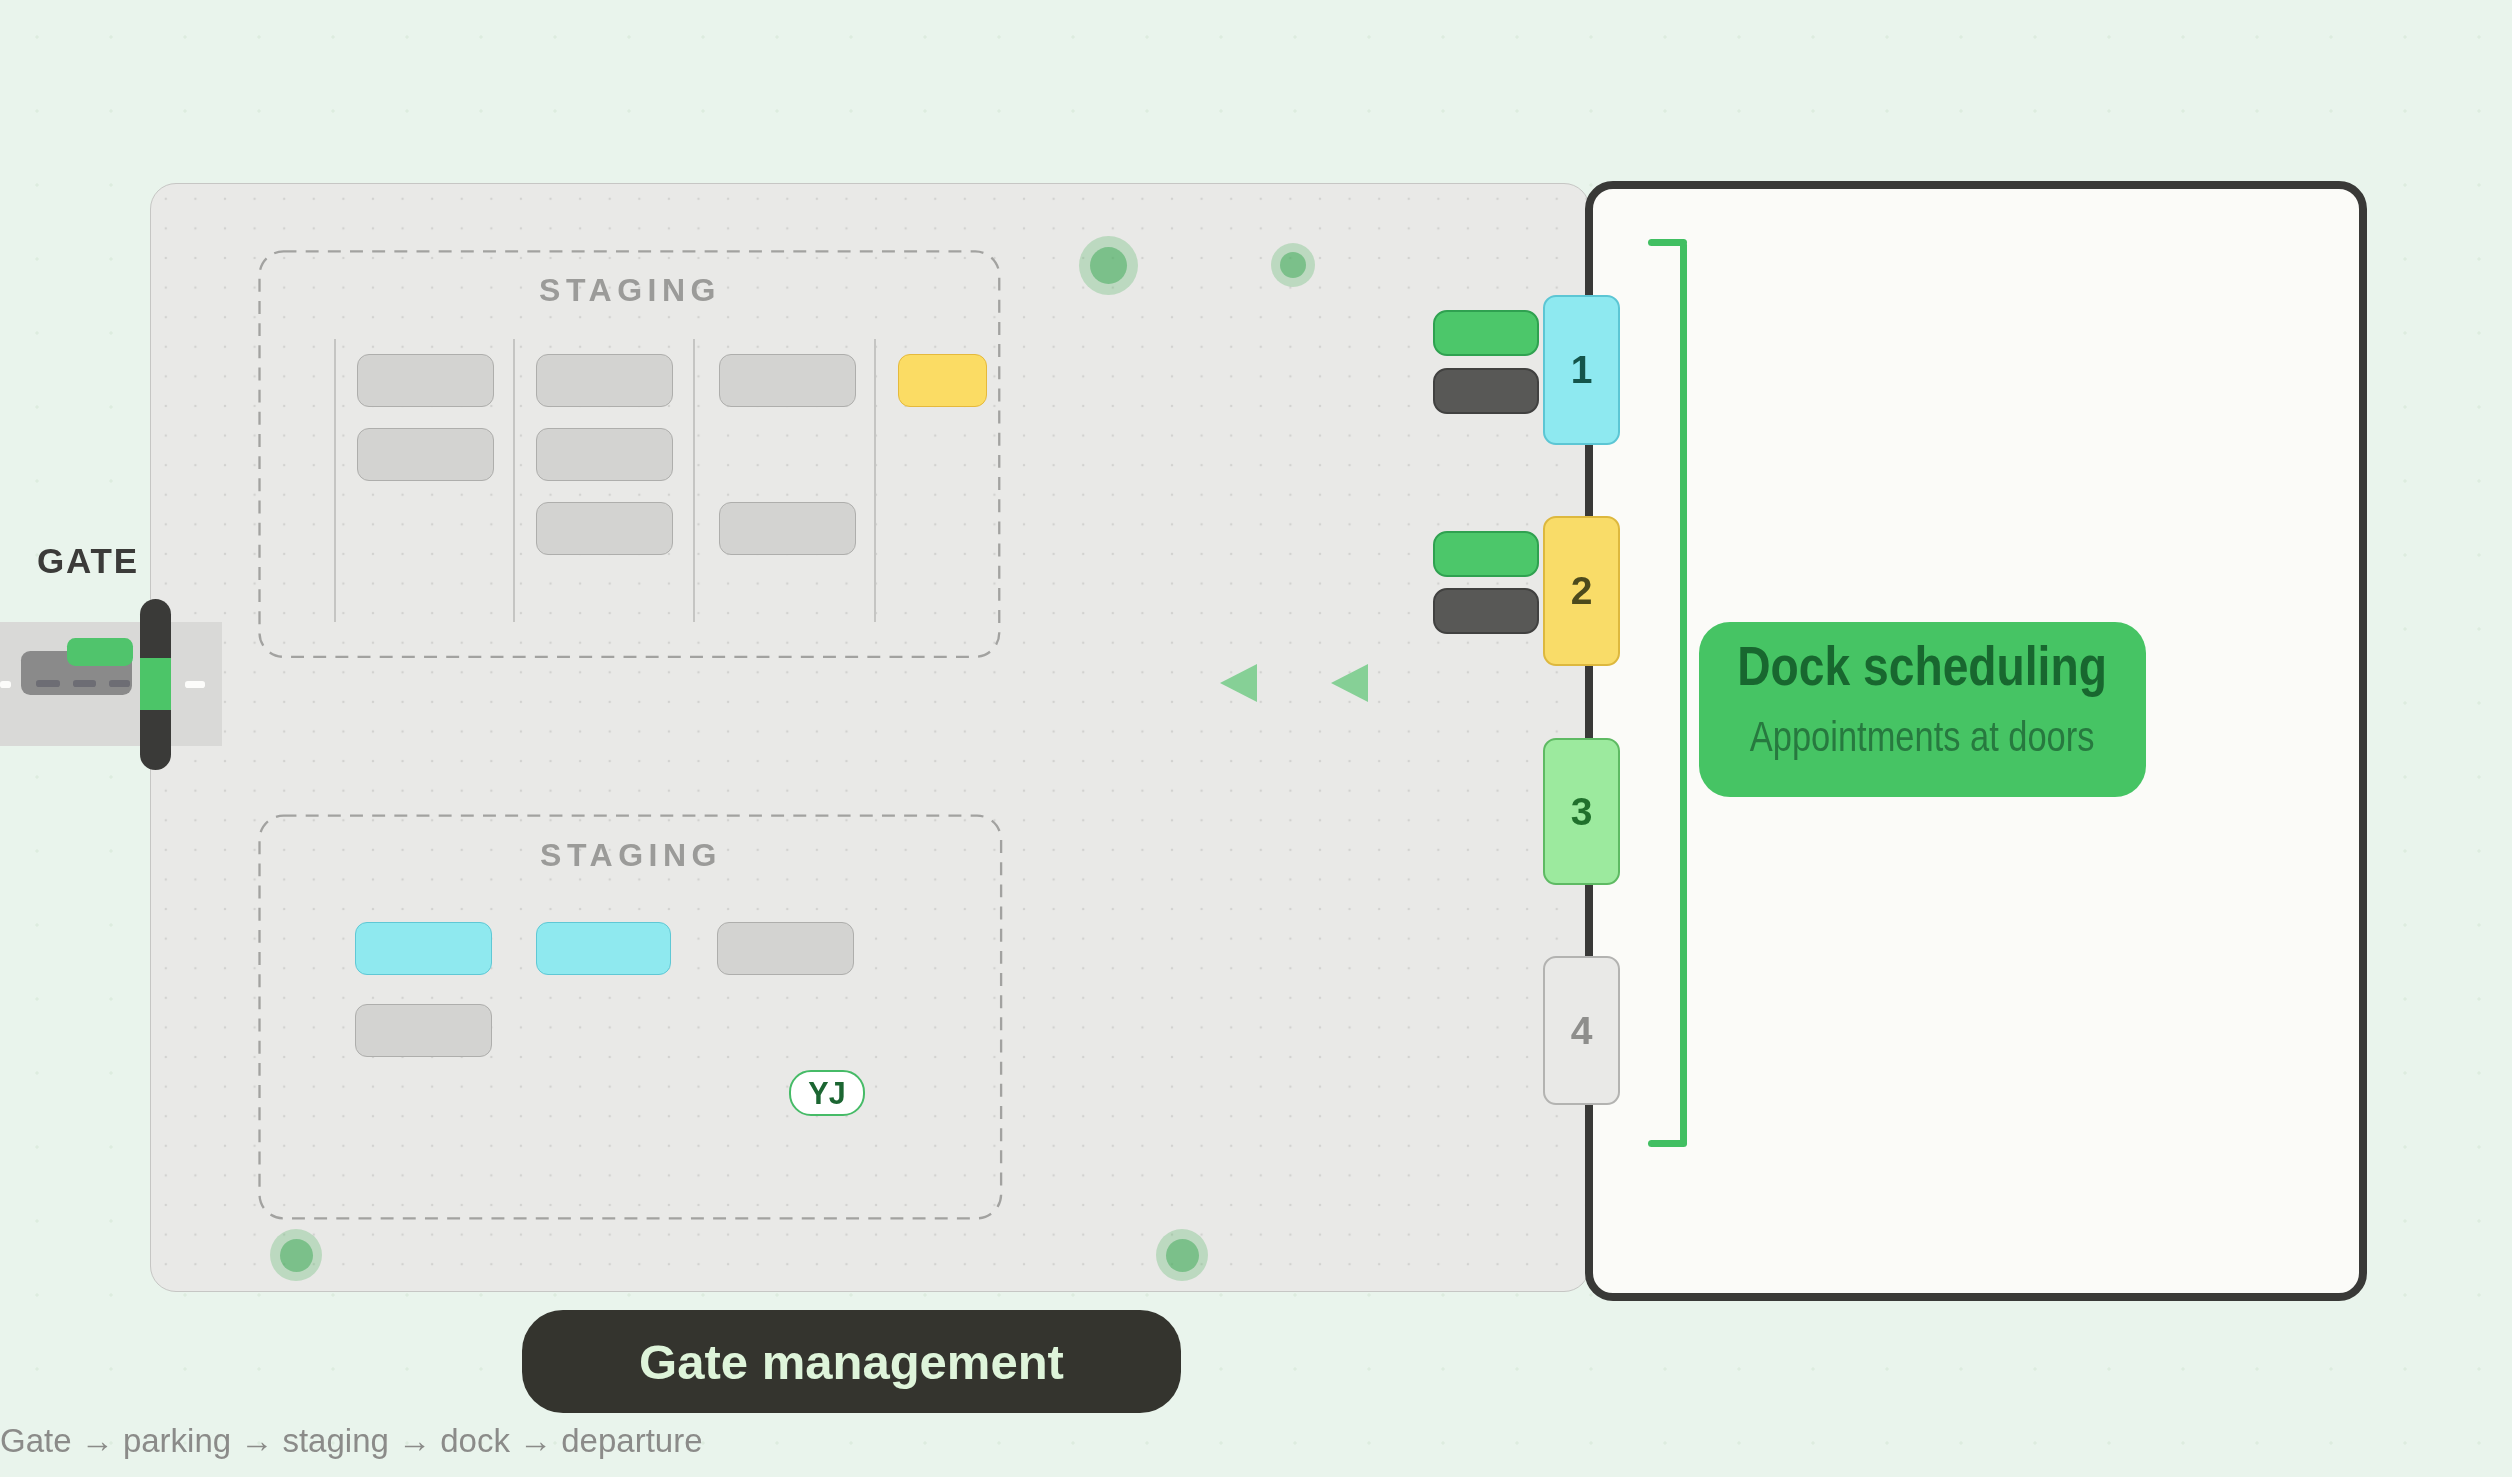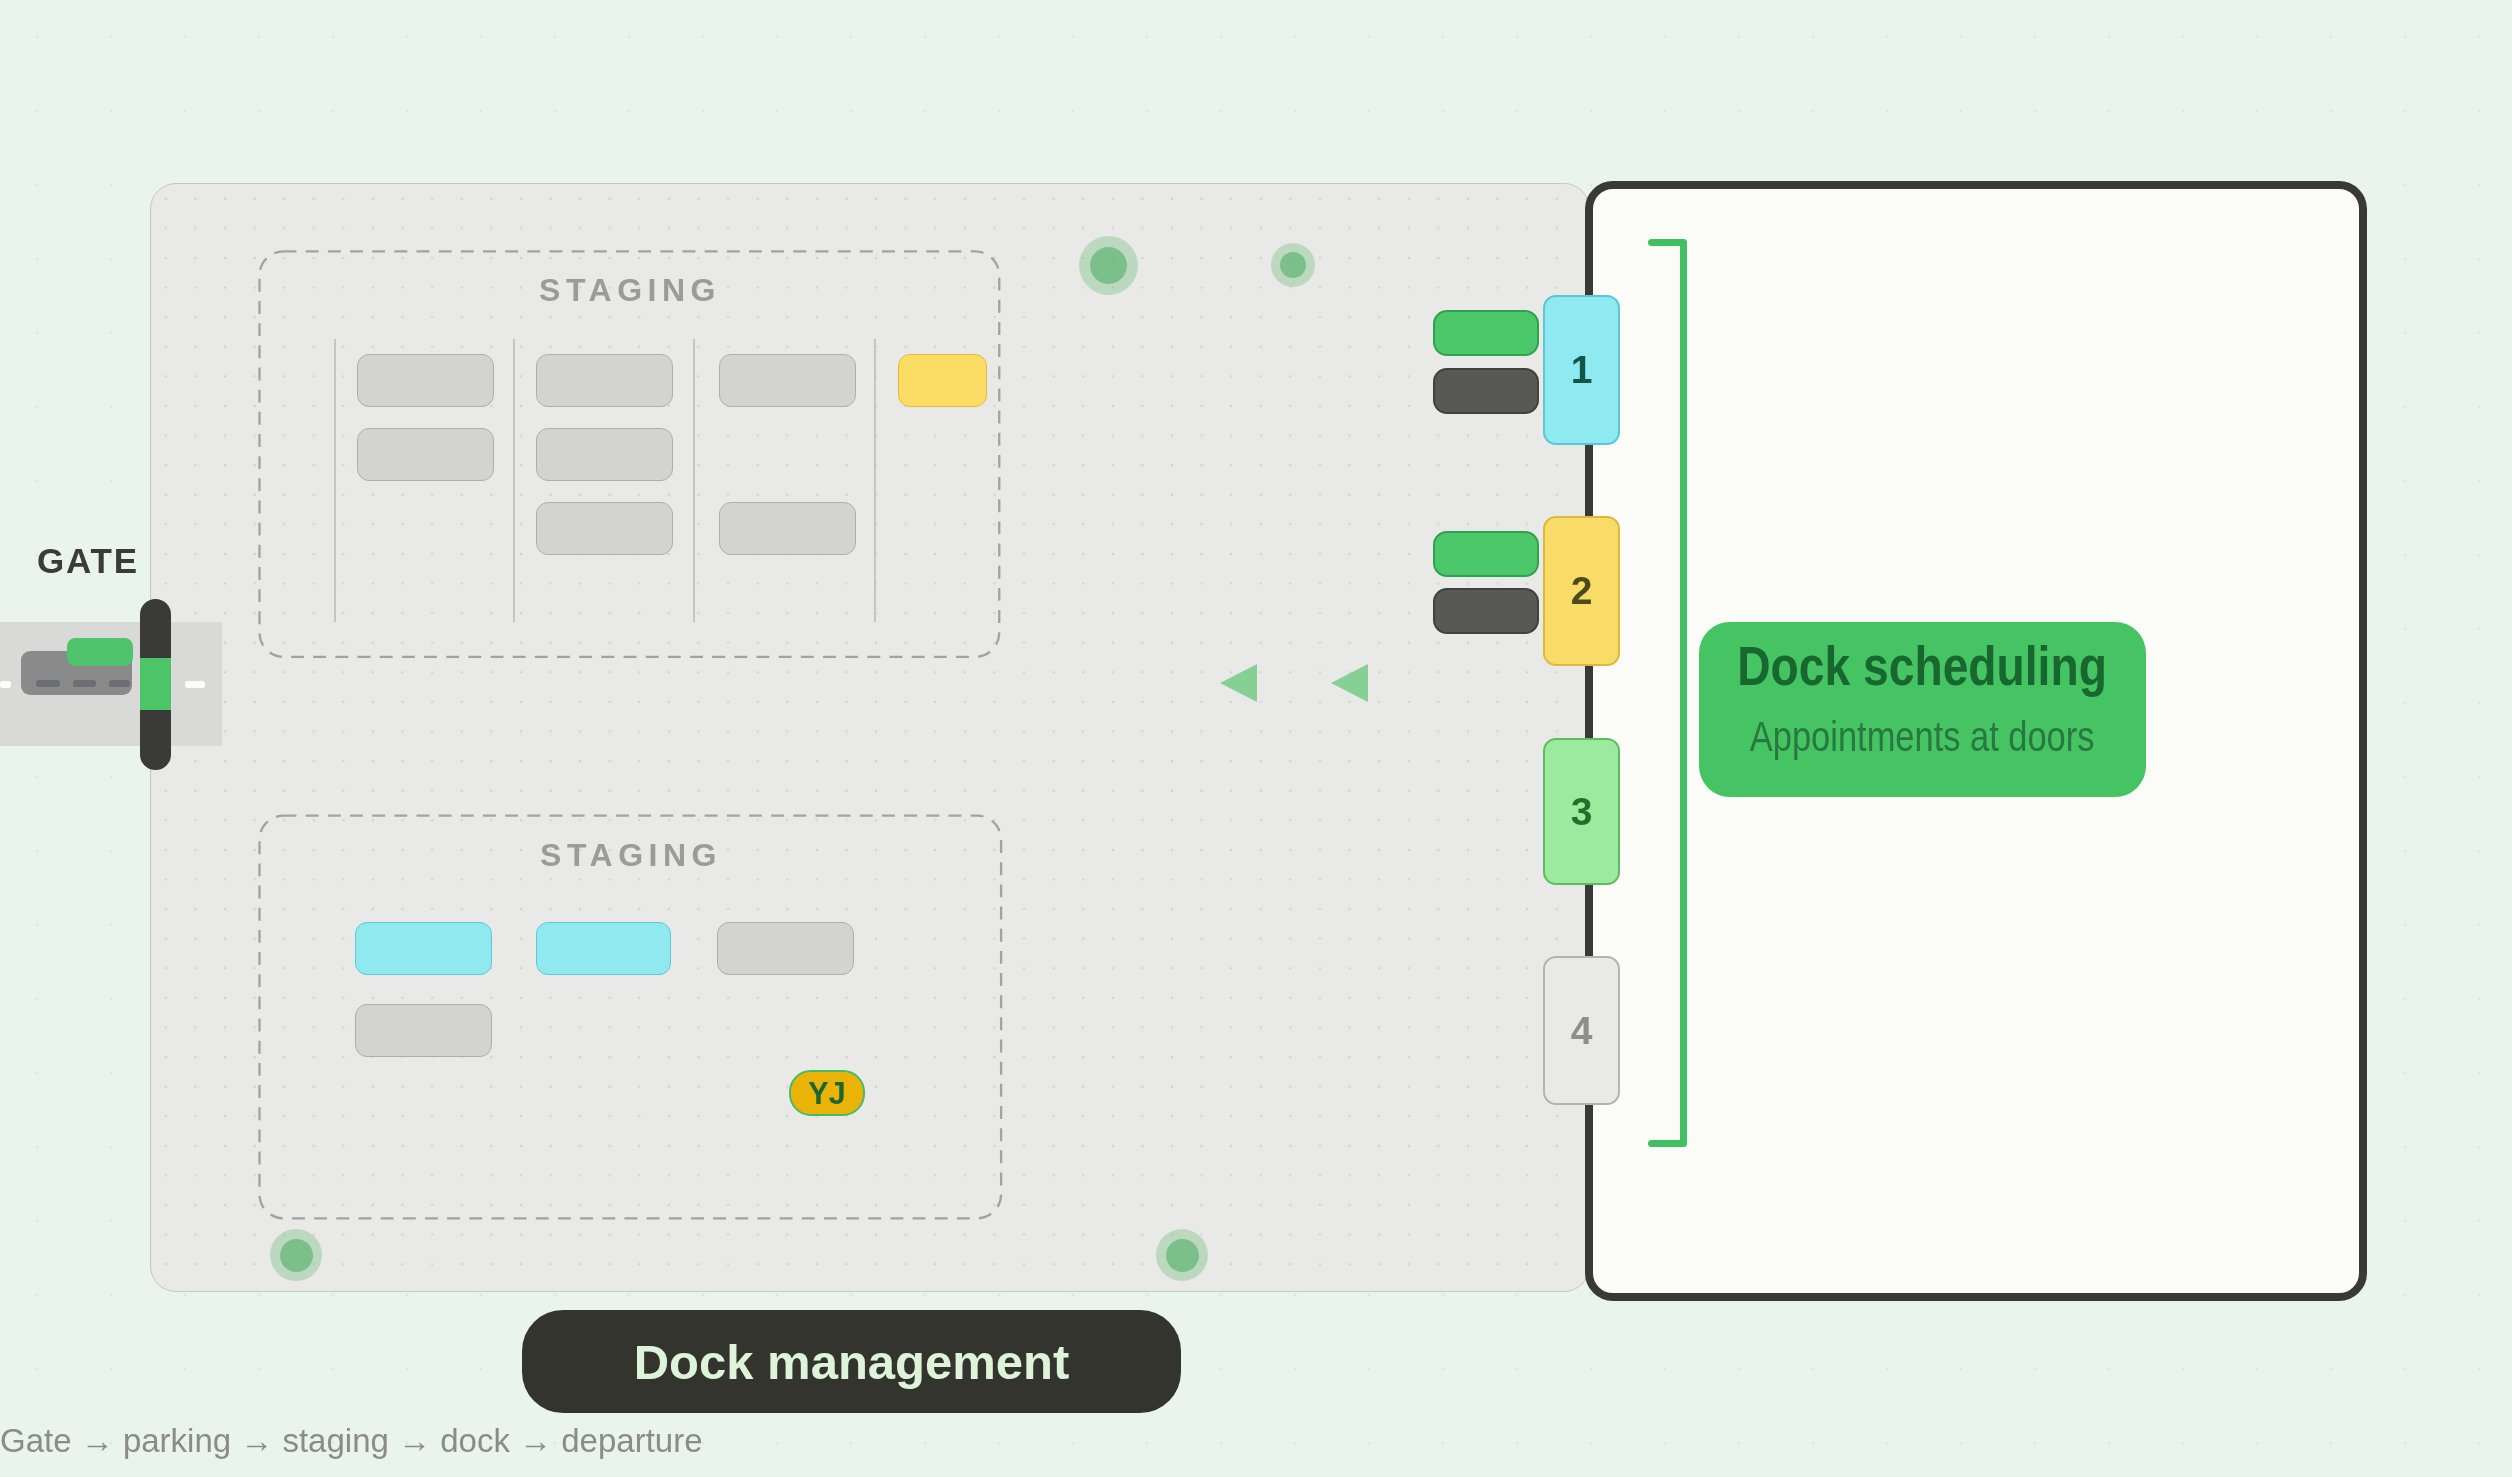--- a/index.html
+++ b/index.html
@@ -28,21 +28,21 @@
   .gate-truck-cab { left:67px; top:638px; width:66px; height:28px; border-radius:8.3px; background:#50c46c; }
   .truck-dash { top:680px; height:6.5px; border-radius:2.8px; background:#6d6d74; }
   
   .zone-label { width:100%; text-align:center; font-size:32px; font-weight:bold;
     letter-spacing:5.5px; color:#9b9b99; }
   .divider { top:339px; width:1.8px; height:283px; background:#c5c5c3; }
   .spot { height:53px; border-radius:12px; background:#d3d3d1; border:1.8px solid #aeaeac; }
   .spot.yellow { background:#fbdc64; border-color:#e5b93c; }
   .spot.cyan { background:#8fe9ef; border-color:#5fc8d5; }
   .yj-badge { left:789px; top:1070px; width:76px; height:46px; border-radius:22px;
-    background:#eab308; border:2.8px solid #46bb67; display:flex; align-items:center; justify-content:center;
+    background:#ffffff; border:2.8px solid #46bb67; display:flex; align-items:center; justify-content:center;
     font-size:30.5px; font-weight:bold; color:#1c6632; }
   
   .tri { width:0; height:0; border-top:19.4px solid transparent; border-bottom:19.4px solid transparent;
     border-right:37px solid #86d096; }
   
   .glow { border-radius:50%; background:rgba(96,186,112,0.33); display:flex; align-items:center; justify-content:center; }
   .glow .dot { border-radius:50%; background:rgba(70,172,92,0.55); }
   
   .panel { left:1585px; top:181px; width:782px; height:1120px; border-radius:28px;
     background:#fbfbf8; border:8.3px solid #393937; }
@@ -147,16 +147,16 @@
 <div class="abs door door2">2</div>
 <div class="abs door door3">3</div>
 <div class="abs door door4">4</div>
 
 <div class="abs card">
   <div class="card-title">Dock scheduling</div>
   <div class="card-sub">Appointments at doors</div>
 </div>
 
 <div class="abs pill">
-  <div class="pill-text">Dock management</div>
+  <div class="pill-text">Gate management</div>
 </div>
 <div class="abs caption">Gate → parking → staging → dock → departure</div>
 
 
 </body></html>

